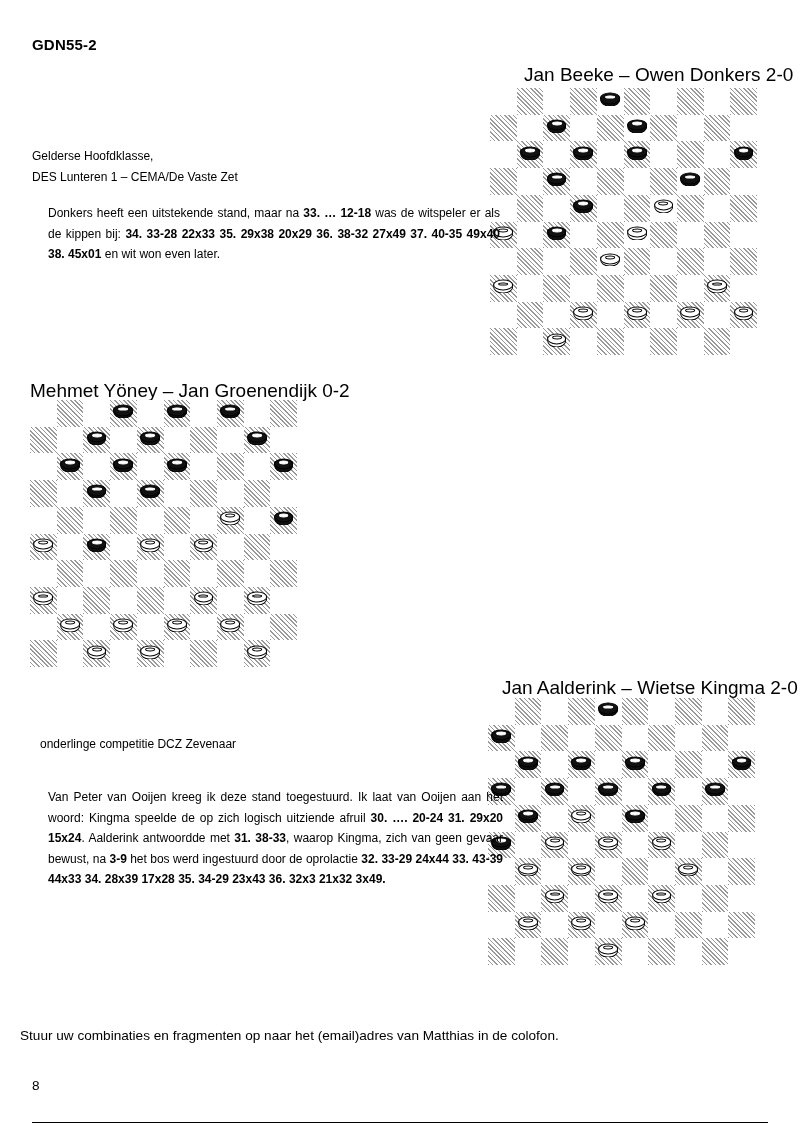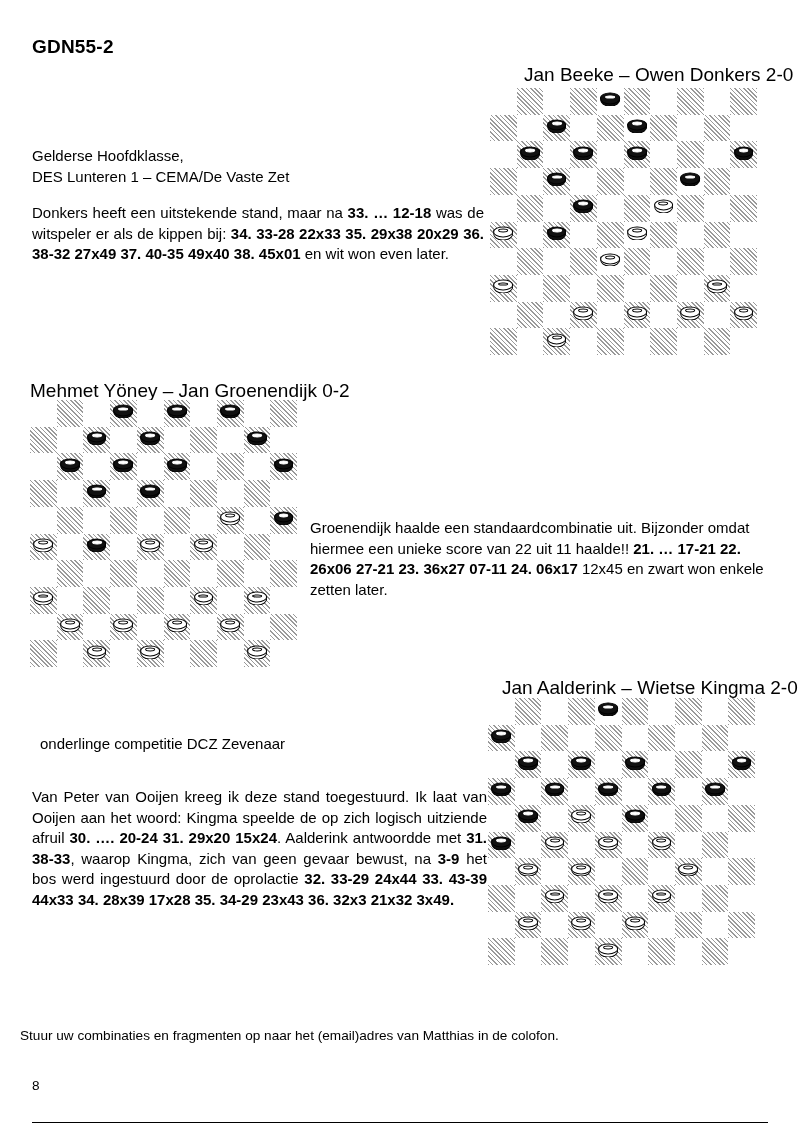--- a/index.html
+++ b/index.html
@@ -19,30 +19,30 @@
   .page {
     position: absolute;
     left: 0; top: 0;
     width: 800px;
     height: 1131px;
   }
 
   
   .hdr {
     position: absolute;
-    font-size: 19px;
+    font-size: 15px;
     font-weight: bold;
     letter-spacing: 0.2px;
   }
   .txt {
     position: absolute;
-    font-size: 15px;
+    font-size: 12px;
     line-height: 20.5px;
   }
-  .txt.just { text-align: justify; }
+  .txt.just { text-align: justify; margin-left: 16px; }
   .txt b { font-weight: bold; }
 
   .board-title {
     position: absolute;
     font-size: 19px;
     white-space: nowrap;
   }
 
   .footer-line {
     position: absolute;
@@ -698,21 +698,20 @@
           <div class="side"></div>
           <div class="top">
             <div class="eye"></div>
           </div>
         </div>
       </div>
       <div class="sq light"></div>
     </div>
 
 
-  <div class="txt" style="left:310px; top:518px; width:462px;">Groenendijk haalde een standaardcombinatie uit. Bijzonder omdat hiermee een unieke score van 22 uit 11 haalde!! <b>21. … 17-21 22. 26x06 27-21 23. 36x27 07-11 24. 06x17</b> 12x45 en zwart won enkele zetten later.</div>
 
   <div class="board-title" style="left:502px; top:677px;text-align:right;">Jan Aalderink – Wietse Kingma 2-0</div>
 
   <div class="board" id="board-2" style="left:488px; top:698px; width:267px; height:267px;">
       <div class="sq light"></div>
       <div class="sq dark"></div>
       <div class="sq light"></div>
       <div class="sq dark"></div>
       <div class="sq light">
         <div class="piece black">

